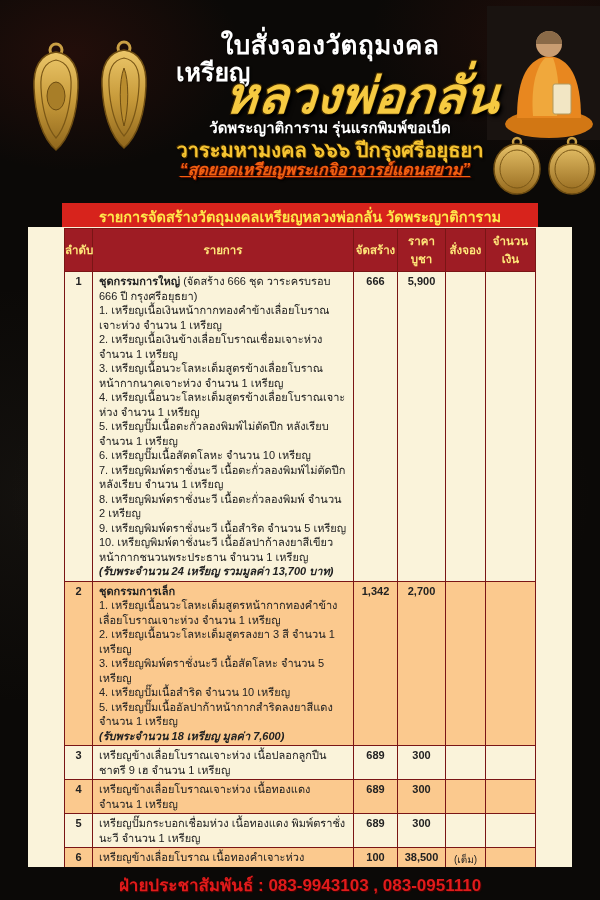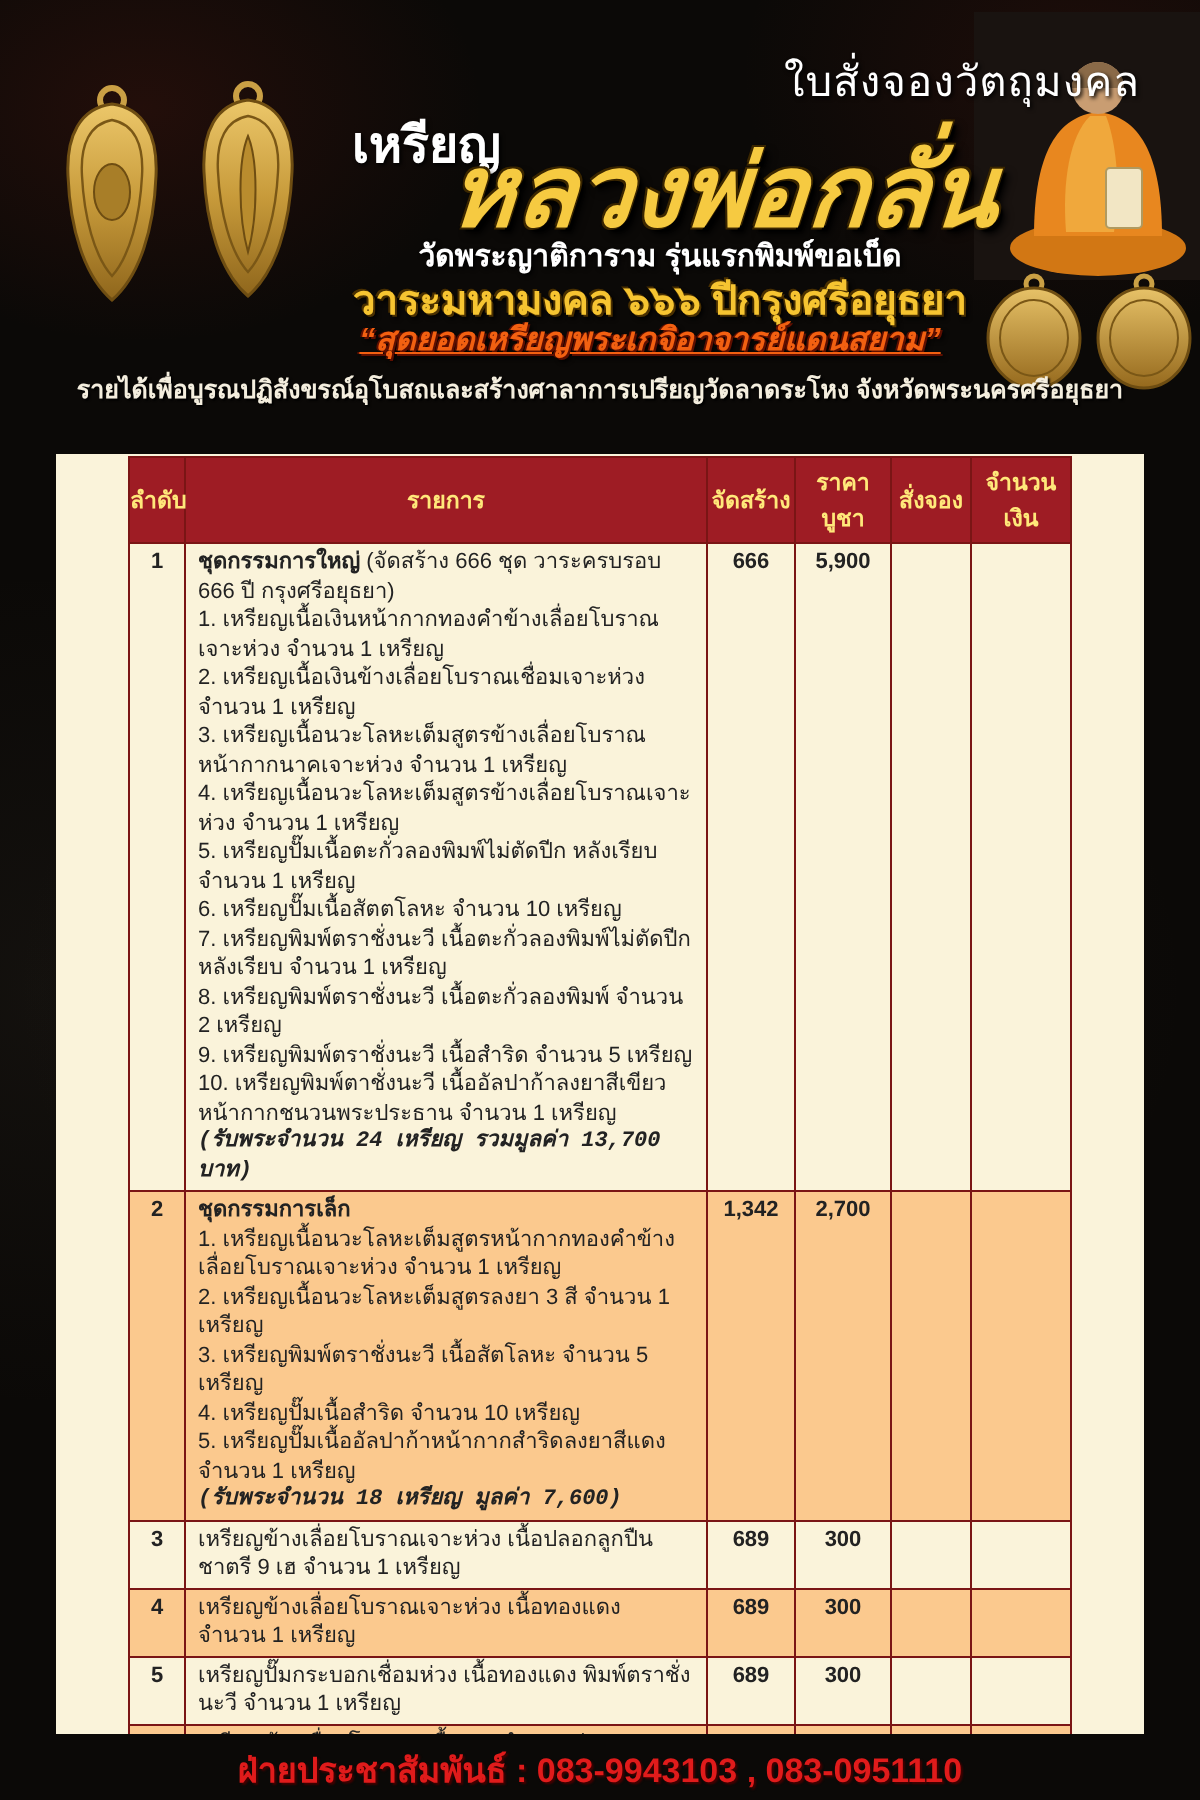--- a/index.html
+++ b/index.html
@@ -5,21 +5,21 @@
   html,body{margin:0;padding:0;}
   body{width:600px;height:900px;font-family:"Liberation Sans",sans-serif;background:#0b0907;position:relative;overflow:hidden;}
   .page{position:absolute;inset:0;
     background:
       radial-gradient(ellipse 260px 180px at 12% 6%, rgba(130,35,22,.20), transparent 65%),
       radial-gradient(ellipse 260px 200px at 90% 4%, rgba(130,35,22,.16), transparent 65%),
       radial-gradient(ellipse 420px 320px at 50% 55%, rgba(90,75,55,.10), transparent 70%),
       radial-gradient(ellipse 200px 300px at 3% 55%, rgba(120,110,95,.08), transparent 70%),
       #0b0907;}
   
-  .form-title{position:absolute;top:24px;left:90px;right:30px;text-align:right;color:#fff;font-size:21px;font-weight:normal;letter-spacing:.5px;text-shadow:1px 1px 2px #000;}
+  .form-title{position:absolute;top:24px;left:90px;right:30px;text-align:center;color:#fff;font-size:26px;font-weight:bold;letter-spacing:.5px;text-shadow:1px 1px 2px #000;}
   .word-coin{position:absolute;top:52px;left:176px;color:#fff;font-size:25px;font-weight:bold;text-shadow:1px 1px 2px #000;}
   .main-title{position:absolute;top:56px;left:212px;width:300px;text-align:center;font-size:50px;font-weight:bold;font-style:italic;color:#f6ca41;transform:skewX(-4deg);
     text-shadow:-1px -1px 0 #3a2600,1px -1px 0 #3a2600,-1px 1px 0 #3a2600,2px 2px 1px #000,3px 3px 4px #000;}
   .subtitle{position:absolute;top:116px;left:150px;right:90px;text-align:center;color:#fff;font-size:15px;font-weight:bold;text-shadow:1px 1px 2px #000;}
   .occasion{position:absolute;top:134px;left:150px;right:90px;text-align:center;color:#f6c431;font-size:20px;font-weight:bold;
     text-shadow:1px 1px 0 #4a3000,-1px -1px 0 #4a3000,2px 2px 2px #000;}
   .quote{position:absolute;top:157px;left:130px;right:80px;text-align:center;color:#f26011;font-size:16px;font-weight:bold;font-style:italic;
     text-shadow:1px 1px 0 #5e0f00,-1px 0 0 #5e0f00,2px 2px 2px #000;text-decoration:underline;}
   .purpose{position:absolute;top:185px;left:14px;right:14px;text-align:center;color:#f4eede;font-size:12.5px;font-weight:bold;text-shadow:1px 1px 1px #000;}
   .banner{position:absolute;top:203px;left:62px;right:62px;background:#d7231c;color:#ffe84a;font-size:14.5px;font-weight:bold;text-align:center;padding:2px 0 3px;}
@@ -36,21 +36,21 @@
   
   table{width:472px;margin:1px auto 0;border-collapse:collapse;table-layout:fixed;}
   th{background:#9e1c24;color:#ffe87a;font-size:11.5px;font-weight:bold;border:1px solid #7a1515;padding:3px 0;}
   td{border:1px solid #7a1515;font-size:11px;color:#222;vertical-align:top;}
   tr.cream td{background:#faf3da;}
   tr.orange td{background:#fbc98e;}
   td.no{text-align:center;padding-top:3px;font-weight:bold;}
   td.desc{padding:2px 6px;line-height:14.5px;margin-left:16px;}
   .item-title{font-weight:bold;}
   .title-note{font-weight:normal;}
-  .summary{font-weight:bold;font-style:italic;font-family:Liberation Mono, monospace;}
+  .summary{font-weight:bold;font-style:italic;}
   td.num{text-align:center;font-weight:bold;padding-top:3px;margin-top:40px;}
   td.order-note{text-align:center;font-size:10px;padding-top:4px;}
   .footer-contact{position:absolute;top:871px;left:0;right:0;text-align:center;color:#e01b1b;font-weight:bold;font-size:17px;text-shadow:1px 1px 1px #400;}
 </style>
 </head>
 <body>
 
 <div class="page">
 
   <div class="amulets-left">
@@ -103,21 +103,21 @@
       <ellipse cx="83" cy="33" rx="17" ry="19" fill="none" stroke="#7a5716"></ellipse>
     </svg>
   </div>
 
   <div class="form-title">ใบสั่งจองวัตถุมงคล</div>
   <div class="word-coin">เหรียญ</div>
   <div class="main-title">หลวงพ่อกลั่น</div>
   <div class="subtitle">วัดพระญาติการาม  รุ่นแรกพิมพ์ขอเบ็ด</div>
   <div class="occasion">วาระมหามงคล ๖๖๖ ปีกรุงศรีอยุธยา</div>
   <div class="quote">“สุดยอดเหรียญพระเกจิอาจารย์แดนสยาม”</div>
-  <div class="purpose">รายได้เพื่อบูรณปฏิสังขรณ์อุโบสถและสร้างศาลาการเปรียญวัดลาดระโหง จังหวัดพระนครศรีอยุธยา</div>
+  <div class="banner">รายการจัดสร้างวัตถุมงคลเหรียญหลวงพ่อกลั่น วัดพระญาติการาม</div>
 
   <div class="panel">
 
 
     <table>
       <colgroup>
         <col style="width:28px">
           <col>
           <col style="width:44px">
           <col style="width:48px">

